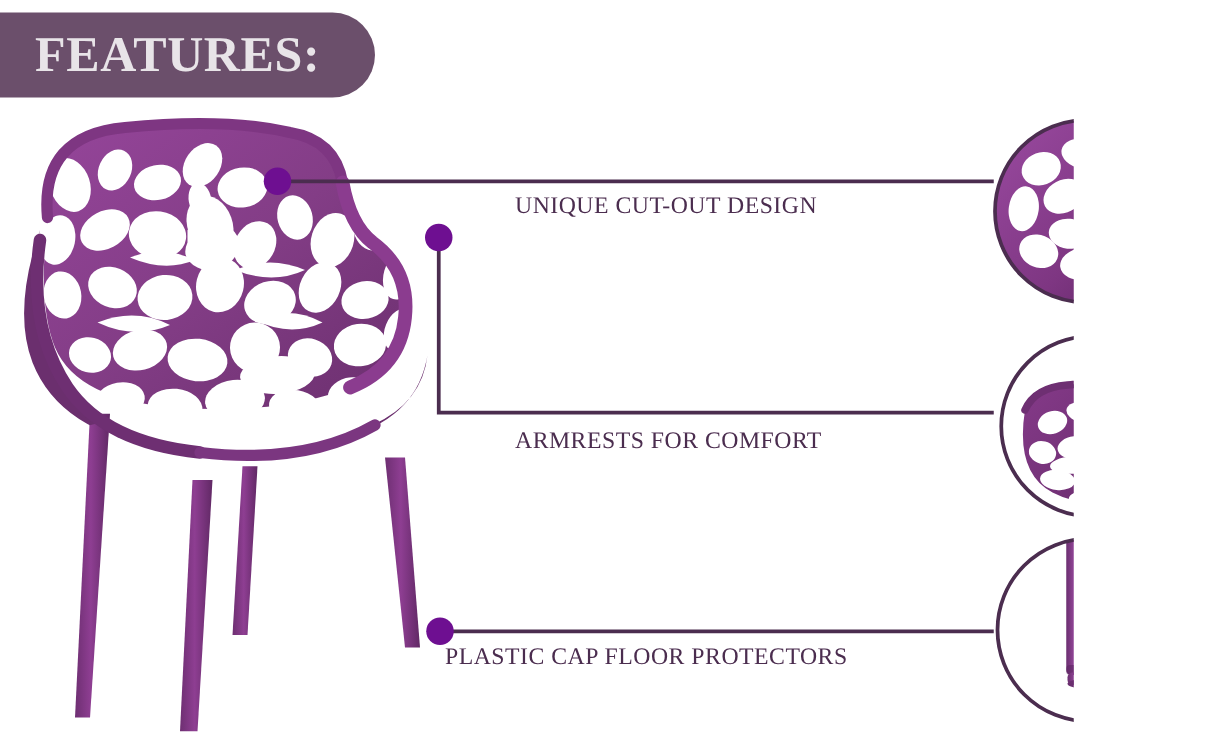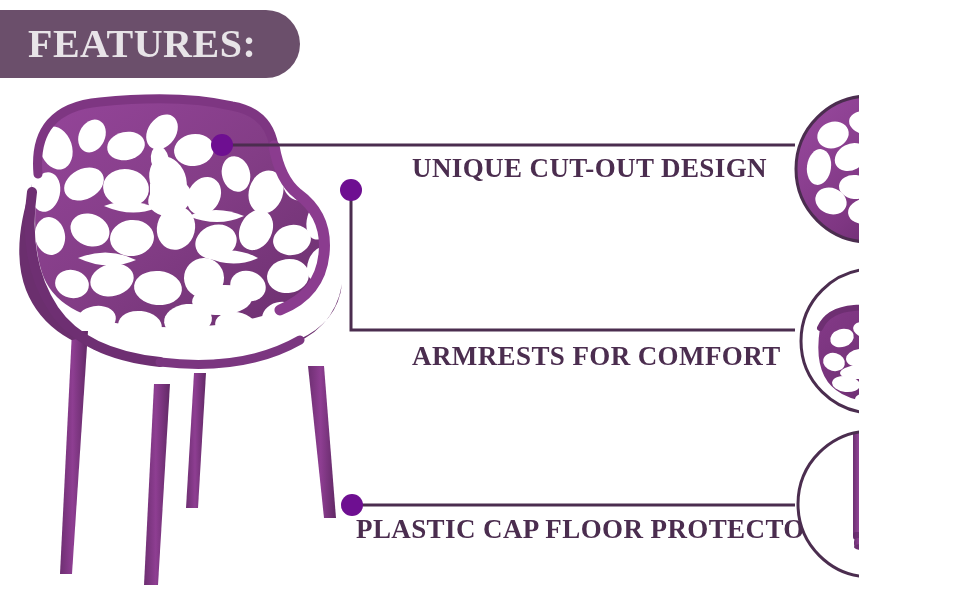--- a/index.html
+++ b/index.html
@@ -57,22 +57,22 @@
     left: 0; top: 0;
     width: 970px; height: 600px;
     pointer-events: none;
   }
 
   
   .feature-label {
     position: absolute;
     color: #4B2D4F;
     font-family: "Liberation Serif", serif;
-    font-weight: bold;
-    font-size: 27px;
+    font-weight: normal;
+    font-size: 19px;
     letter-spacing: 0.4px;
     white-space: nowrap;
     line-height: 1;
   }
   .label-1 { left: 412px; top: 155px; }
   .label-2 { left: 412px; top: 343px; }
   .label-3 { left: 356px; top: 516px; }
 
   
   .detail-circle {

